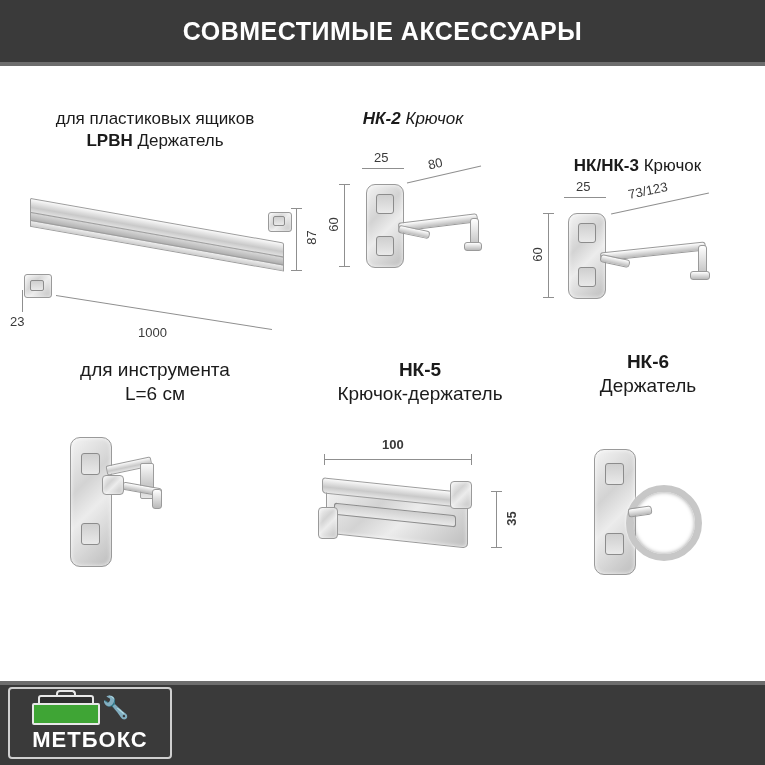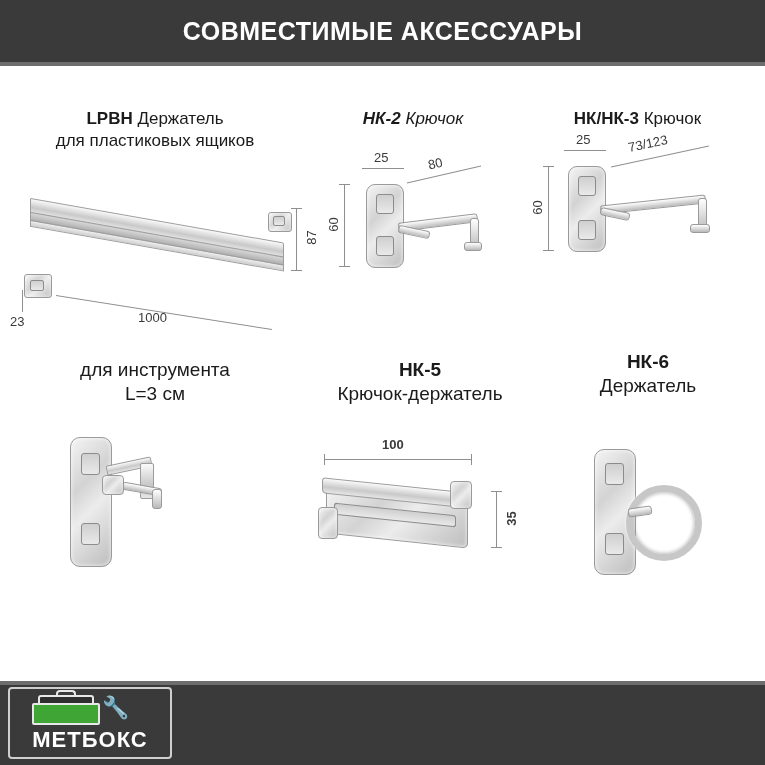--- a/index.html
+++ b/index.html
@@ -139,25 +139,25 @@
 
 <div class="header">
   <div class="header-title">Совместимые аксессуары</div>
 </div>
 <div class="header-rule"></div>
 
 <div class="sheet">
 
   <div class="cell" style="left:10px; top:42px; width:290px; height:250px;">
     <div class="cell-caption" style="width:290px;">
+      <div>для пластиковых ящиков</div>
       <div>
         <span class="code">LPBH</span>
         <span>Держатель</span>
       </div>
-      <div>для пластиковых ящиков</div>
     </div>
 
     <div class="cell-art" style="height:180px; margin-top:10px;">
 
       <div style="position:absolute; left:20px; top:52px; width:252px; height:66px; transform:skewY(10deg);">
         <div class="bar" style="left:0; top:6px; width:252px; height:14px; border-radius:2px;"></div>
         <div class="bar" style="left:0; top:20px; width:252px; height:8px; background:linear-gradient(180deg,#d8d8d8,#ababab);"></div>
         <div class="bar" style="left:0; top:28px; width:252px; height:5px; background:linear-gradient(180deg,#efefef,#cdcdcd);"></div>
       </div>
 
@@ -166,21 +166,21 @@
 
       <div class="plate" style="left:258px; top:50px; width:22px; height:18px; border-radius:3px;"></div>
       <div class="plate-slot" style="left:263px; top:54px; width:10px; height:8px;"></div>
 
       <div class="dim-line" style="left:286px; top:46px; width:1px; height:62px;"></div>
       <div class="dim-line" style="left:281px; top:46px; width:11px; height:1px;"></div>
       <div class="dim-line" style="left:281px; top:108px; width:11px; height:1px;"></div>
       <div class="dim-label rot-90" style="left:290px; top:68px; width:22px; text-align:center;">87</div>
 
       <div class="dim-line" style="left:46px; top:150px; width:216px; height:1px; transform:skewY(9deg);"></div>
-      <div class="dim-label" style="left:128px; top:148px;">1000</div>
+      <div class="dim-label" style="left:128px; top:163px;">1000</div>
 
       <div class="dim-line" style="left:12px; top:128px; width:1px; height:22px;"></div>
       <div class="dim-label" style="left:0px; top:152px;">23</div>
     </div>
   </div>
 
   <div class="cell" style="left:318px; top:42px; width:190px; height:250px;">
     <div class="cell-caption" style="width:190px;font-style:italic;">
       <div>
         <span class="code">НК-2</span>
@@ -206,21 +206,21 @@
       <div class="dim-label" style="left:110px; top:-6px; transform:rotate(-13deg);">80</div>
 
       <div class="dim-line" style="left:26px; top:22px; width:1px; height:82px;"></div>
       <div class="dim-line" style="left:21px; top:22px; width:11px; height:1px;"></div>
       <div class="dim-line" style="left:21px; top:104px; width:11px; height:1px;"></div>
       <div class="dim-label rot-90" style="left:4px; top:55px; width:22px; text-align:center;">60</div>
     </div>
   </div>
 
   <div class="cell" style="left:520px; top:42px; width:235px; height:250px;">
-    <div class="cell-caption" style="width:235px;">
+    <div class="cell-caption" style="width:235px;margin-top:47px;">
       <div>
         <span class="code">НК/НК-3</span>
         <span>Крючок</span>
       </div>
     </div>
 
     <div class="cell-art" style="height:190px; margin-top:12px;">
       <div class="plate" style="left:48px; top:24px; width:36px; height:84px; border-radius:9px;"></div>
       <div class="plate-slot" style="left:58px; top:34px; width:16px; height:18px; border-radius:3px;"></div>
       <div class="plate-slot" style="left:58px; top:78px; width:16px; height:18px; border-radius:3px;"></div>
@@ -239,21 +239,21 @@
       <div class="dim-line" style="left:28px; top:24px; width:1px; height:84px;"></div>
       <div class="dim-line" style="left:23px; top:24px; width:11px; height:1px;"></div>
       <div class="dim-line" style="left:23px; top:108px; width:11px; height:1px;"></div>
       <div class="dim-label rot-90" style="left:6px; top:58px; width:22px; text-align:center;">60</div>
     </div>
   </div>
 
   <div class="cell" style="left:10px; top:292px; width:290px; height:300px;">
     <div class="cell-caption" style="width:290px; font-size:19px;">
       <div>для инструмента</div>
-      <div>L=3 см</div>
+      <div>L=6 см</div>
     </div>
 
     <div class="cell-art" style="height:170px; margin-top:20px;">
       <div class="plate" style="left:60px; top:10px; width:40px; height:128px; border-radius:10px;"></div>
       <div class="plate-slot" style="left:71px; top:26px; width:17px; height:20px; border-radius:3px;"></div>
       <div class="plate-slot" style="left:71px; top:96px; width:17px; height:20px; border-radius:3px;"></div>
 
       <div class="bar" style="left:96px; top:34px; width:44px; height:8px; transform:rotate(-12deg); border-radius:2px;"></div>
       <div class="bar" style="left:130px; top:36px; width:12px; height:34px; border-radius:2px;"></div>
       <div class="rod" style="left:112px; top:58px; width:38px; height:6px; transform:rotate(10deg);"></div>

